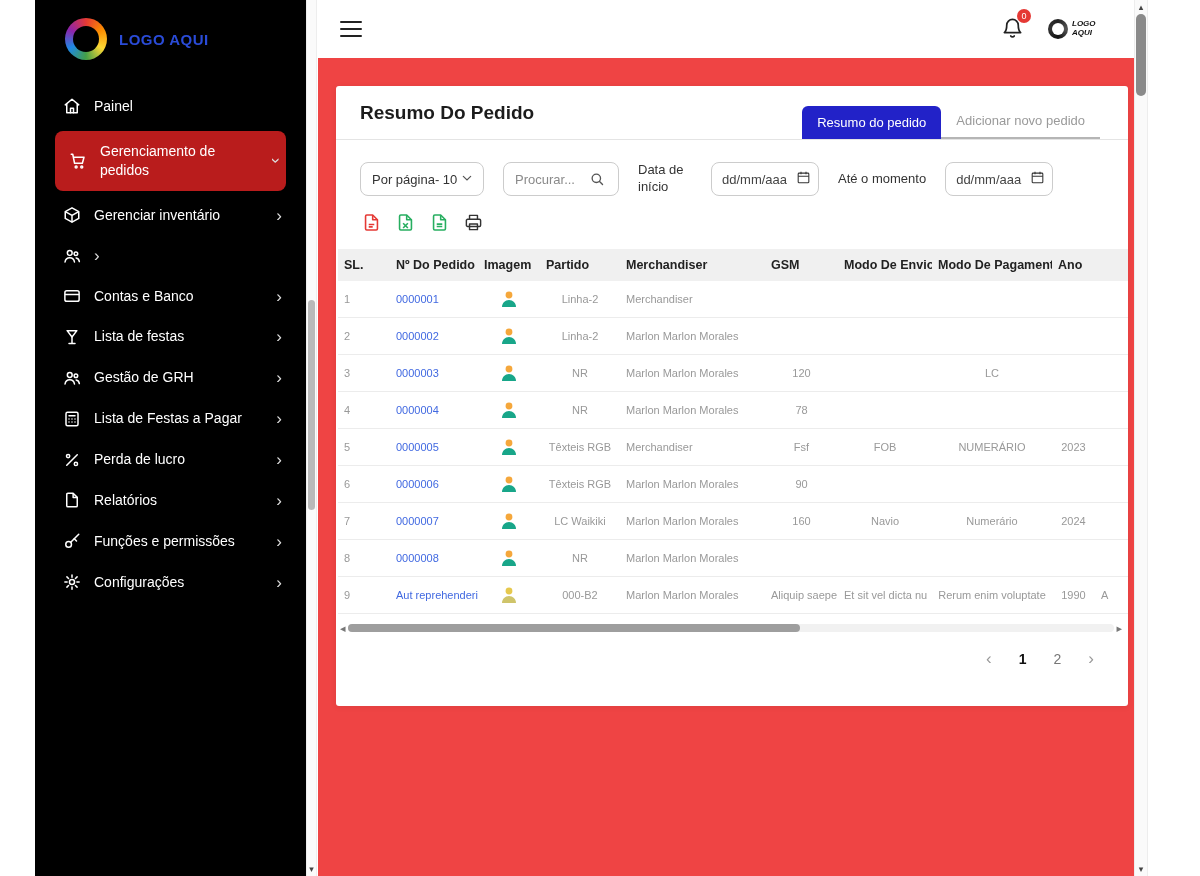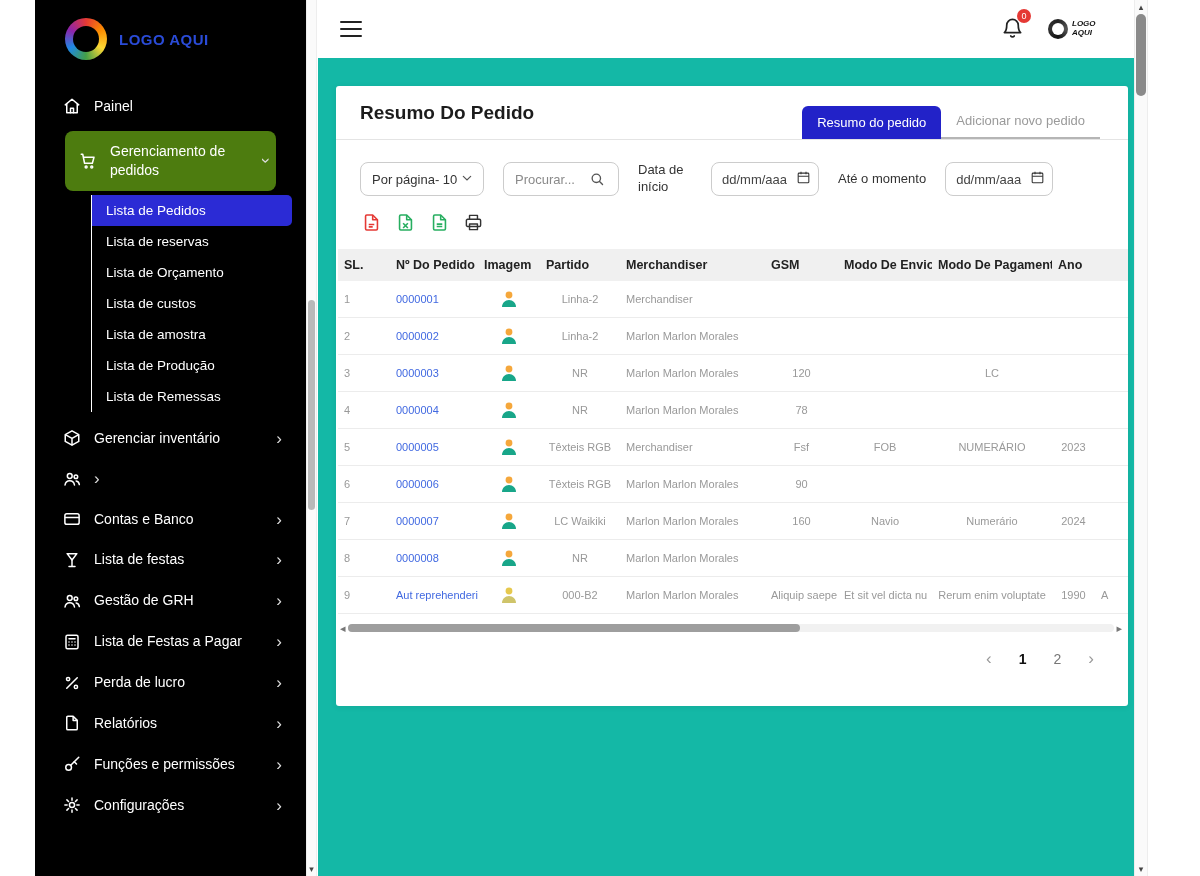--- a/index.html
+++ b/index.html
@@ -13,21 +13,21 @@
   
   .sidebar { position:absolute; left:35px; top:0; width:271px; height:876px; background:#000; overflow:hidden; }
   .logo-wrap { display:flex; align-items:center; gap:12px; padding:18px 10px 20px 30px; cursor:pointer; }
   .logo-circle { width:42px; height:42px; border-radius:50%; flex:0 0 42px;
     background: conic-gradient(#e53935,#fb8c00,#fdd835,#43a047,#1e88e5,#8e24aa,#e53935); position:relative; }
   .logo-circle::after { content:''; position:absolute; inset:8px; background:#000; border-radius:50%; }
   .logo-text { color:#2a4bd7; font-weight:bold; font-size:15px; letter-spacing:.5px; }
   .nav { padding:6px 14px 0 14px; }
   .nav-item { display:flex; align-items:center; gap:13px; padding:11px 6px 11px 14px;
     color:#fff; font-size:14px; border-radius:8px; cursor:pointer; }
-  .nav-item.active { background:#4d7c0f; margin:4px 16px; }
+  .nav-item.active { background:#b91c1c; margin:4px 6px; }
   .nav-icon { width:18px; height:18px; flex:0 0 18px; display:inline-flex; color:#fff; }
   .nav-icon svg { width:18px; height:18px; }
   .nav-label { flex:1; line-height:1.35; }
   .nav-chevron { color:#ddd; font-size:17px; line-height:1; display:inline-block; padding-right:4px; }
   .nav-chevron.down { transform:rotate(90deg); padding-right:0; }
   .submenu { margin:4px 0 6px 42px; border-left:1px solid #fff; }
   .submenu-item { padding:8px 8px 8px 14px; color:#fff; font-size:13.5px; cursor:pointer; border-radius:0 5px 5px 0; }
   .submenu-item.active { background:#2b2bd5; }
 
   
@@ -50,21 +50,21 @@
   .bell-wrap { position:relative; cursor:pointer; }
   .bell-wrap svg { width:23px; height:23px; }
   .badge { position:absolute; top:-7px; right:-7px; background:#e53935; color:#fff; font-size:9px;
     min-width:14px; height:14px; border-radius:8px; display:flex; align-items:center; justify-content:center; padding:0 3px; }
   .brand-mini { display:flex; flex-direction:row; align-items:center; gap:4px; cursor:pointer; }
   .brand-circle { width:20px; height:20px; border-radius:50%; flex:0 0 20px;
     background: conic-gradient(#222,#555,#111,#333,#222); position:relative; }
   .brand-circle::after { content:''; position:absolute; inset:4px; background:#fff; border-radius:50%; }
   .brand-text { font-size:8px; font-weight:bold; color:#111; width:42px; line-height:1.1; font-style:italic; }
 
-  .content { position:absolute; top:58px; left:0; right:0; bottom:0; background:#14b8a6; padding:28px 6px 0 18px; }
+  .content { position:absolute; top:58px; left:0; right:0; bottom:0; background:#ef4444; padding:28px 6px 0 18px; }
   .card { background:#fff; box-shadow:0 1px 6px rgba(0,0,0,.08); border-radius:3px; min-height:620px; padding-bottom:28px; }
 
   .card-header { display:flex; align-items:flex-end; justify-content:space-between;
     padding:16px 28px 0 24px; border-bottom:1px solid #e4e4e4; }
   .page-title { font-size:19px; font-weight:bold; color:#1c1c1c; padding-bottom:15px; }
   .tabs { display:flex; align-items:flex-end; }
   .tab { font-size:13px; padding:9px 15px; cursor:pointer; white-space:nowrap; }
   .tab.active { background:#2222c8; color:#fff; border-radius:6px 6px 0 0; }
   .tab.inactive { color:#9a9a9a; border-bottom:2px solid #b5b5b5; }
 
@@ -144,29 +144,20 @@
           <span class="nav-icon">
             <svg viewBox="0 0 24 24" fill="none" stroke="currentColor" stroke-width="2" stroke-linecap="round" stroke-linejoin="round">
               <circle cx="9.5" cy="20" r="1.3"></circle>
               <circle cx="17" cy="20" r="1.3"></circle>
               <path d="M3 3h2l2.4 12h10.4L20 7H6"></path>
             </svg>
           </span>
           <span class="nav-label">Gerenciamento de pedidos</span>
           <span class="nav-chevron down">›</span>
         </div>
-        <div class="submenu">
-          <div class="submenu-item active">Lista de Pedidos</div>
-          <div class="submenu-item">Lista de reservas</div>
-          <div class="submenu-item">Lista de Orçamento</div>
-          <div class="submenu-item">Lista de custos</div>
-          <div class="submenu-item">Lista de amostra</div>
-          <div class="submenu-item">Lista de Produção</div>
-          <div class="submenu-item">Lista de Remessas</div>
-        </div>
         <div class="nav-item">
           <span class="nav-icon">
             <svg viewBox="0 0 24 24" fill="none" stroke="currentColor" stroke-width="2" stroke-linejoin="round">
               <path d="M12 2.5l9 5v9l-9 5-9-5v-9z"></path>
               <path d="M3 7.5l9 5 9-5"></path>
               <path d="M12 12.5V21.5"></path>
             </svg>
           </span>
           <span class="nav-label">Gerenciar inventário</span>
           <span class="nav-chevron">›</span>

